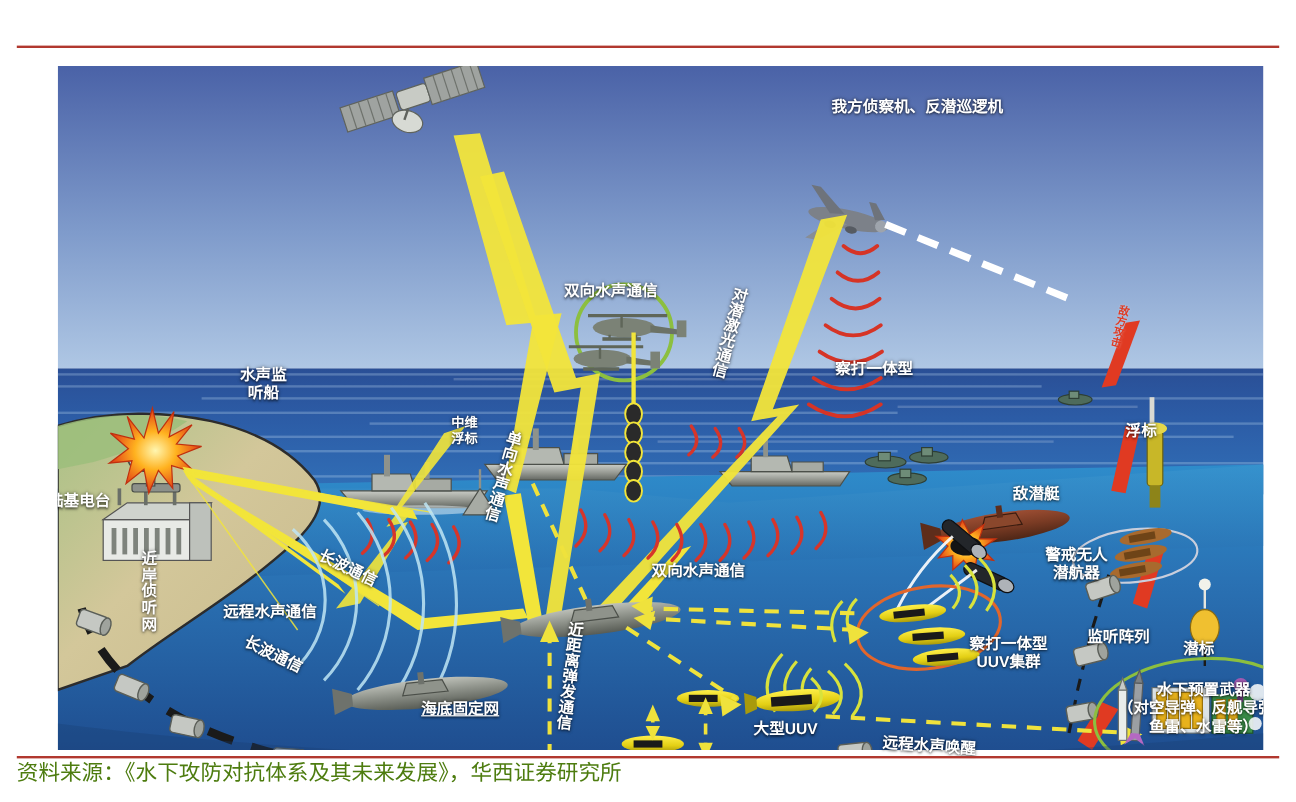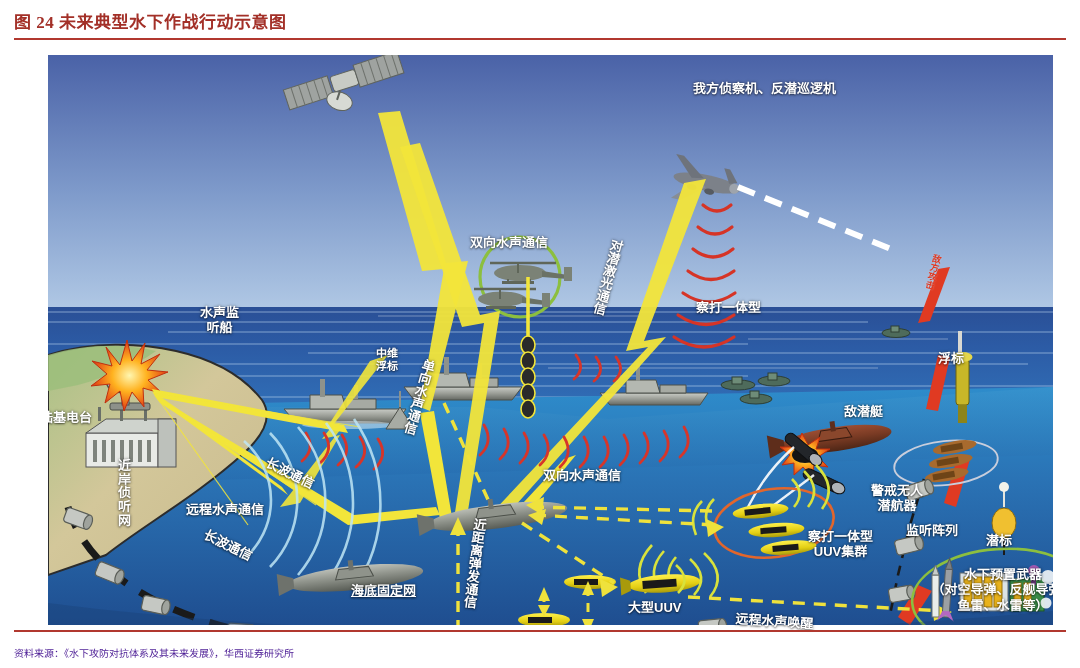--- a/index.html
+++ b/index.html
@@ -19,22 +19,22 @@
   }
   .rule-top{
     position:absolute;left:14px;top:38px;width:1052px;height:2px;
     background:#B1382F;
   }
   .rule-bottom{
     position:absolute;left:14px;top:630px;width:1052px;height:2px;
     background:#B1382F;
   }
   .source{
-    position:absolute;left:14px;top:645px;
-    font-size:10px;color:#4c1d95;white-space:nowrap;
+    position:absolute;left:14px;top:629px;
+    font-size:18px;color:#4d7c0f;white-space:nowrap;
   }
 
   
   .canvas{
     position:absolute;left:48px;top:55px;width:1005px;height:648px;
     overflow:hidden;
   }
   .layer{position:absolute;left:0;top:0;width:1005px;height:570px;}
   svg.layer{display:block;}
 
@@ -47,21 +47,20 @@
   .lbl.small{font-size:11px;}
   .lbl.tiny{font-size:9px;}
   .lbl.red{color:#E03A22;text-shadow:0 0 2px rgba(255,255,255,.35);}
   .lbl.center{text-align:center;}
 </style>
 </head>
 <body>
 
 <div class="page">
 
-  <div class="fig-title">图 24 未来典型水下作战行动示意图</div>
   <div class="rule-top"></div>
 
   <div class="canvas">
 
     <svg class="layer" viewBox="0 0 1005 570" preserveAspectRatio="none">
       <defs>
         <linearGradient id="sky" x1="0" y1="0" x2="0" y2="1">
           <stop offset="0%" stop-color="#4A62A7"></stop>
           <stop offset="55%" stop-color="#7F9BCB"></stop>
           <stop offset="100%" stop-color="#AFC7E4"></stop>
@@ -646,21 +645,21 @@
 
     <div class="lbl" style="left:303px;top:528px;text-decoration:underline;">海底固定网</div>
 
     <div class="lbl" style="left:580px;top:545px;">大型UUV</div>
 
     <div class="lbl center" style="left:760px;top:458px;margin-top:16px;">察打一体型
 UUV集群</div>
 
     <div class="lbl" style="left:688px;top:556px;transform:rotate(4deg);transform-origin:left top;">远程水声唤醒</div>
 
-    <div class="lbl center" style="left:823px;top:400px;margin-top:28px;">警戒无人
+    <div class="lbl center" style="left:823px;top:400px;">警戒无人
 潜航器</div>
 
     <div class="lbl" style="left:858px;top:468px;">监听阵列</div>
 
     <div class="lbl" style="left:890px;top:296px;">浮标</div>
 
     <div class="lbl" style="left:938px;top:478px;text-align:center;">潜标</div>
 
     <div class="lbl center" style="left:855px;top:512px;width:200px;">水下预置武器
 （对空导弹、反舰导弹、

